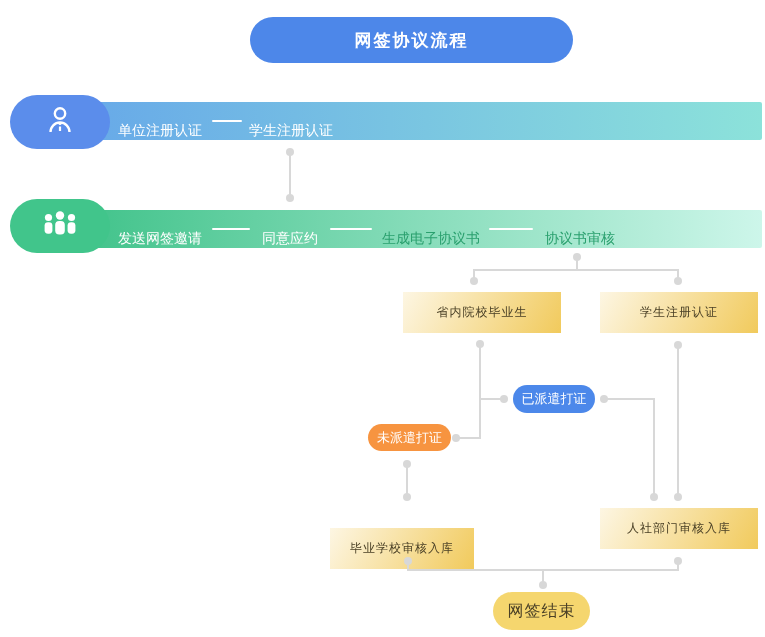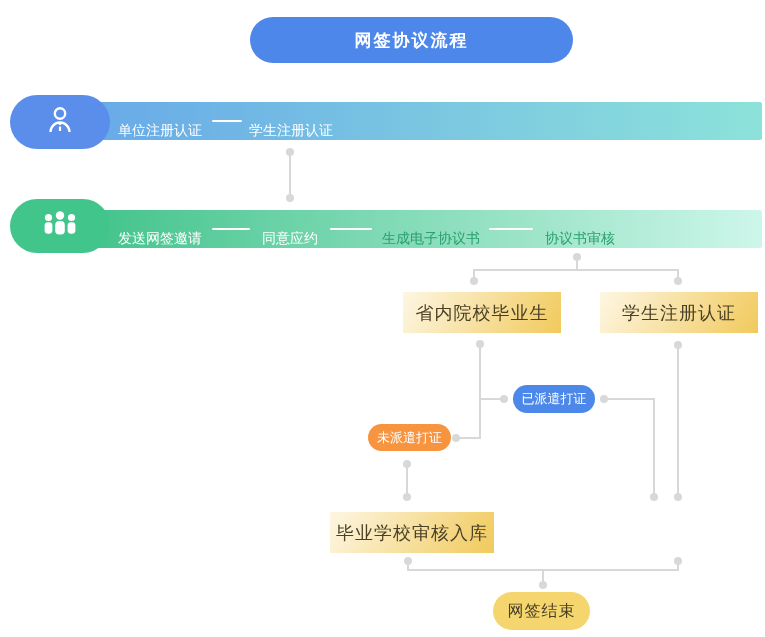--- a/index.html
+++ b/index.html
@@ -27,21 +27,21 @@
   .bar-dash{position:absolute;height:2px;background:#fff;border-radius:1px;}
   .bar-dash.r1{top:120px;}
   .bar-dash.r2{top:228px;}
 
   
   .cline{position:absolute;background:var(--connector);}
   .cdot{position:absolute;width:8px;height:8px;border-radius:50%;background:var(--connector);}
 
   
   .ybox{position:absolute;height:41px;background:linear-gradient(120deg,var(--box-start),var(--box-end));
-    color:var(--box-text);font-size:18px;display:flex;align-items:center;justify-content:center;
+    color:var(--box-text);font-size:12px;display:flex;align-items:center;justify-content:center;
     letter-spacing:1px;}
 
   
   .pill{position:absolute;display:flex;align-items:center;justify-content:center;
     font-size:13px;color:#fff;white-space:nowrap;}
   .pill.blue{left:513px;top:385px;width:82px;height:28px;border-radius:14px;background:var(--blue-pill-bg);}
   .pill.orange{left:368px;top:424px;width:83px;height:27px;border-radius:14px;background:var(--orange-pill-bg);}
   .pill.end{left:493px;top:592px;width:97px;height:38px;border-radius:19px;background:var(--end-pill-bg);
     color:var(--box-text);font-size:16px;letter-spacing:1px;}
 </style>
@@ -119,21 +119,22 @@
   <div class="pill orange">未派遣打证</div>
 
   <div class="cdot" style="left:674px;top:341px"></div>
   <div class="cline" style="left:677px;top:345px;width:2px;height:152px"></div>
   <div class="cdot" style="left:674px;top:493px"></div>
 
   <div class="cdot" style="left:403px;top:460px"></div>
   <div class="cline" style="left:406px;top:464px;width:2px;height:33px"></div>
   <div class="cdot" style="left:403px;top:493px"></div>
 
-  <div class="ybox" style="left:330px;top:512px;width:164px">毕业学校审核入库</div>
+  <div class="ybox" style="left:330px;top:528px;width:144px">毕业学校审核入库</div>
+  <div class="ybox" style="left:600px;top:508px;width:158px">人社部门审核入库</div>
 
   <div class="cdot" style="left:404px;top:557px"></div>
   <div class="cline" style="left:407px;top:561px;width:2px;height:10px"></div>
   <div class="cdot" style="left:674px;top:557px"></div>
   <div class="cline" style="left:677px;top:561px;width:2px;height:10px"></div>
   <div class="cline" style="left:407px;top:569px;width:272px;height:2px"></div>
   <div class="cline" style="left:542px;top:569px;width:2px;height:16px"></div>
   <div class="cdot" style="left:539px;top:581px"></div>
 
   <div class="pill end">网签结束</div>

